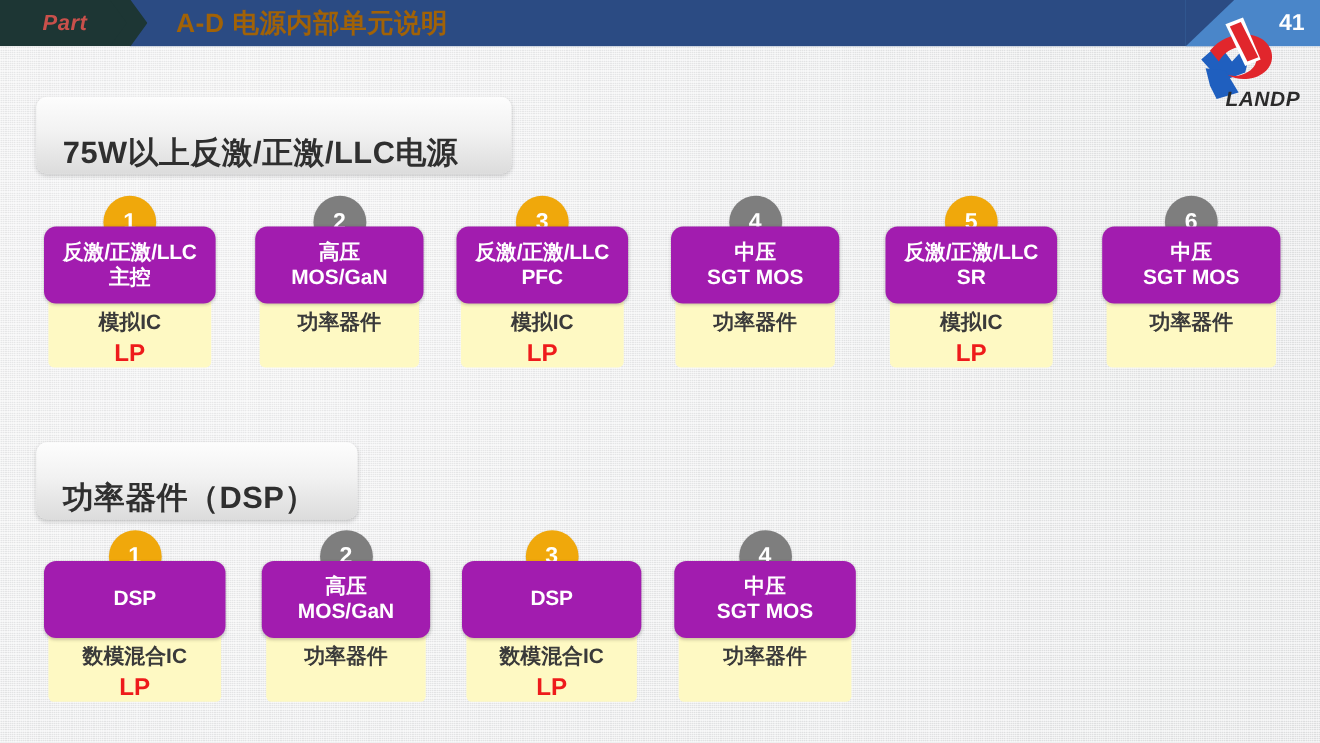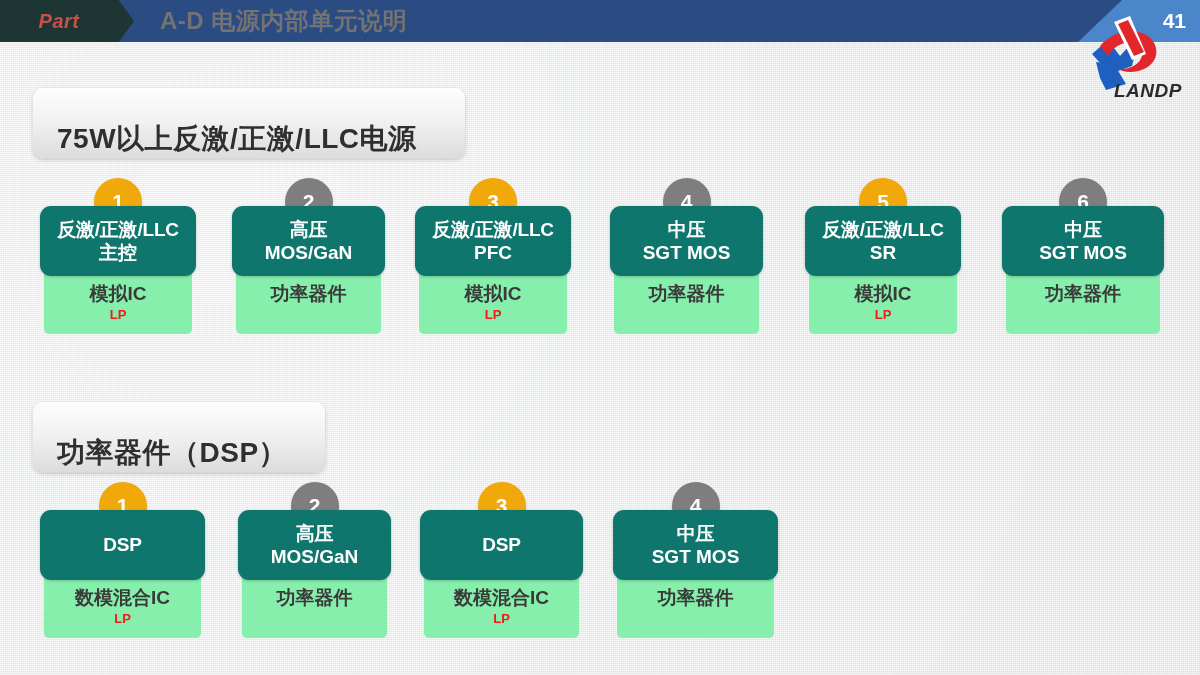--- a/index.html
+++ b/index.html
@@ -40,21 +40,21 @@
     background:#1d3634;
     clip-path: polygon(0 0, 55% 0, 100% 50%, 55% 100%, 0 100%, 45% 50%);
   }
   .hdr-blue{
     position:absolute;left:118px;top:0;width:1018px;height:42px;
     background:#2b4b83;
   }
   .hdr-title{
     position:absolute;left:160px;top:0;height:42px;
     display:flex;align-items:center;
-    color:#737373;font-size:24px;font-weight:bold;letter-spacing:.5px;
+    color:#a16207;font-size:24px;font-weight:bold;letter-spacing:.5px;
     white-space:nowrap;
   }
   .hdr-right{
     position:absolute;left:1078px;top:0;width:122px;height:42px;
     background:#4a86c9;
   }
   .hdr-pageno{
     position:absolute;right:14px;top:0;height:42px;
     display:flex;align-items:center;
     color:#ffffff;font-size:21px;font-weight:bold;
@@ -95,40 +95,40 @@
   .badge{
     position:absolute;top:0;left:50%;transform:translateX(-50%);
     width:48px;height:48px;border-radius:50%;
     display:flex;align-items:center;justify-content:center;
     color:#ffffff;font-size:21px;font-weight:bold;
     box-shadow:0 1px 2px rgba(0,0,0,.18);
     z-index:1;
   }
   .bluebox{
     position:absolute;top:28px;left:0;width:100%;height:70px;
-    background:#0f766e;border-radius:11px;
+    background:#a21caf;border-radius:11px;
     display:flex;flex-direction:column;align-items:center;justify-content:center;
     color:#ffffff;font-weight:bold;font-size:19px;line-height:1.22;
     box-shadow:0 1px 3px rgba(0,0,0,.2);
     z-index:2;
     overflow:hidden;
   }
   .bluebox span{display:block;white-space:nowrap;}
   .bluebox .l1{letter-spacing:-.2px;}
   .graybox{
     position:absolute;top:94px;left:4px;width:calc(100% - 8px);
     height:62px;
-    background:#86efac;
+    background:#fef9c3;
     border-radius:0 0 5px 5px;
     display:flex;flex-direction:column;align-items:center;justify-content:flex-start;
     padding-top:10px;box-sizing:border-box;
     z-index:1;
   }
   .gb-main{font-size:19px;font-weight:bold;color:#3a3a3a;white-space:nowrap;line-height:1.25;}
-  .gb-lp{font-size:13px;font-weight:bold;color:#ee1b1b;line-height:1.25;margin-top:1px;}
+  .gb-lp{font-size:22px;font-weight:bold;color:#ee1b1b;line-height:1.25;margin-top:1px;}
 </style>
 </head>
 <body>
 
 <div id="bg"></div>
 
 <div id="header">
   <div class="hdr-blue"></div>
   <div class="hdr-part">
     <span class="hdr-part-label">Part</span>

